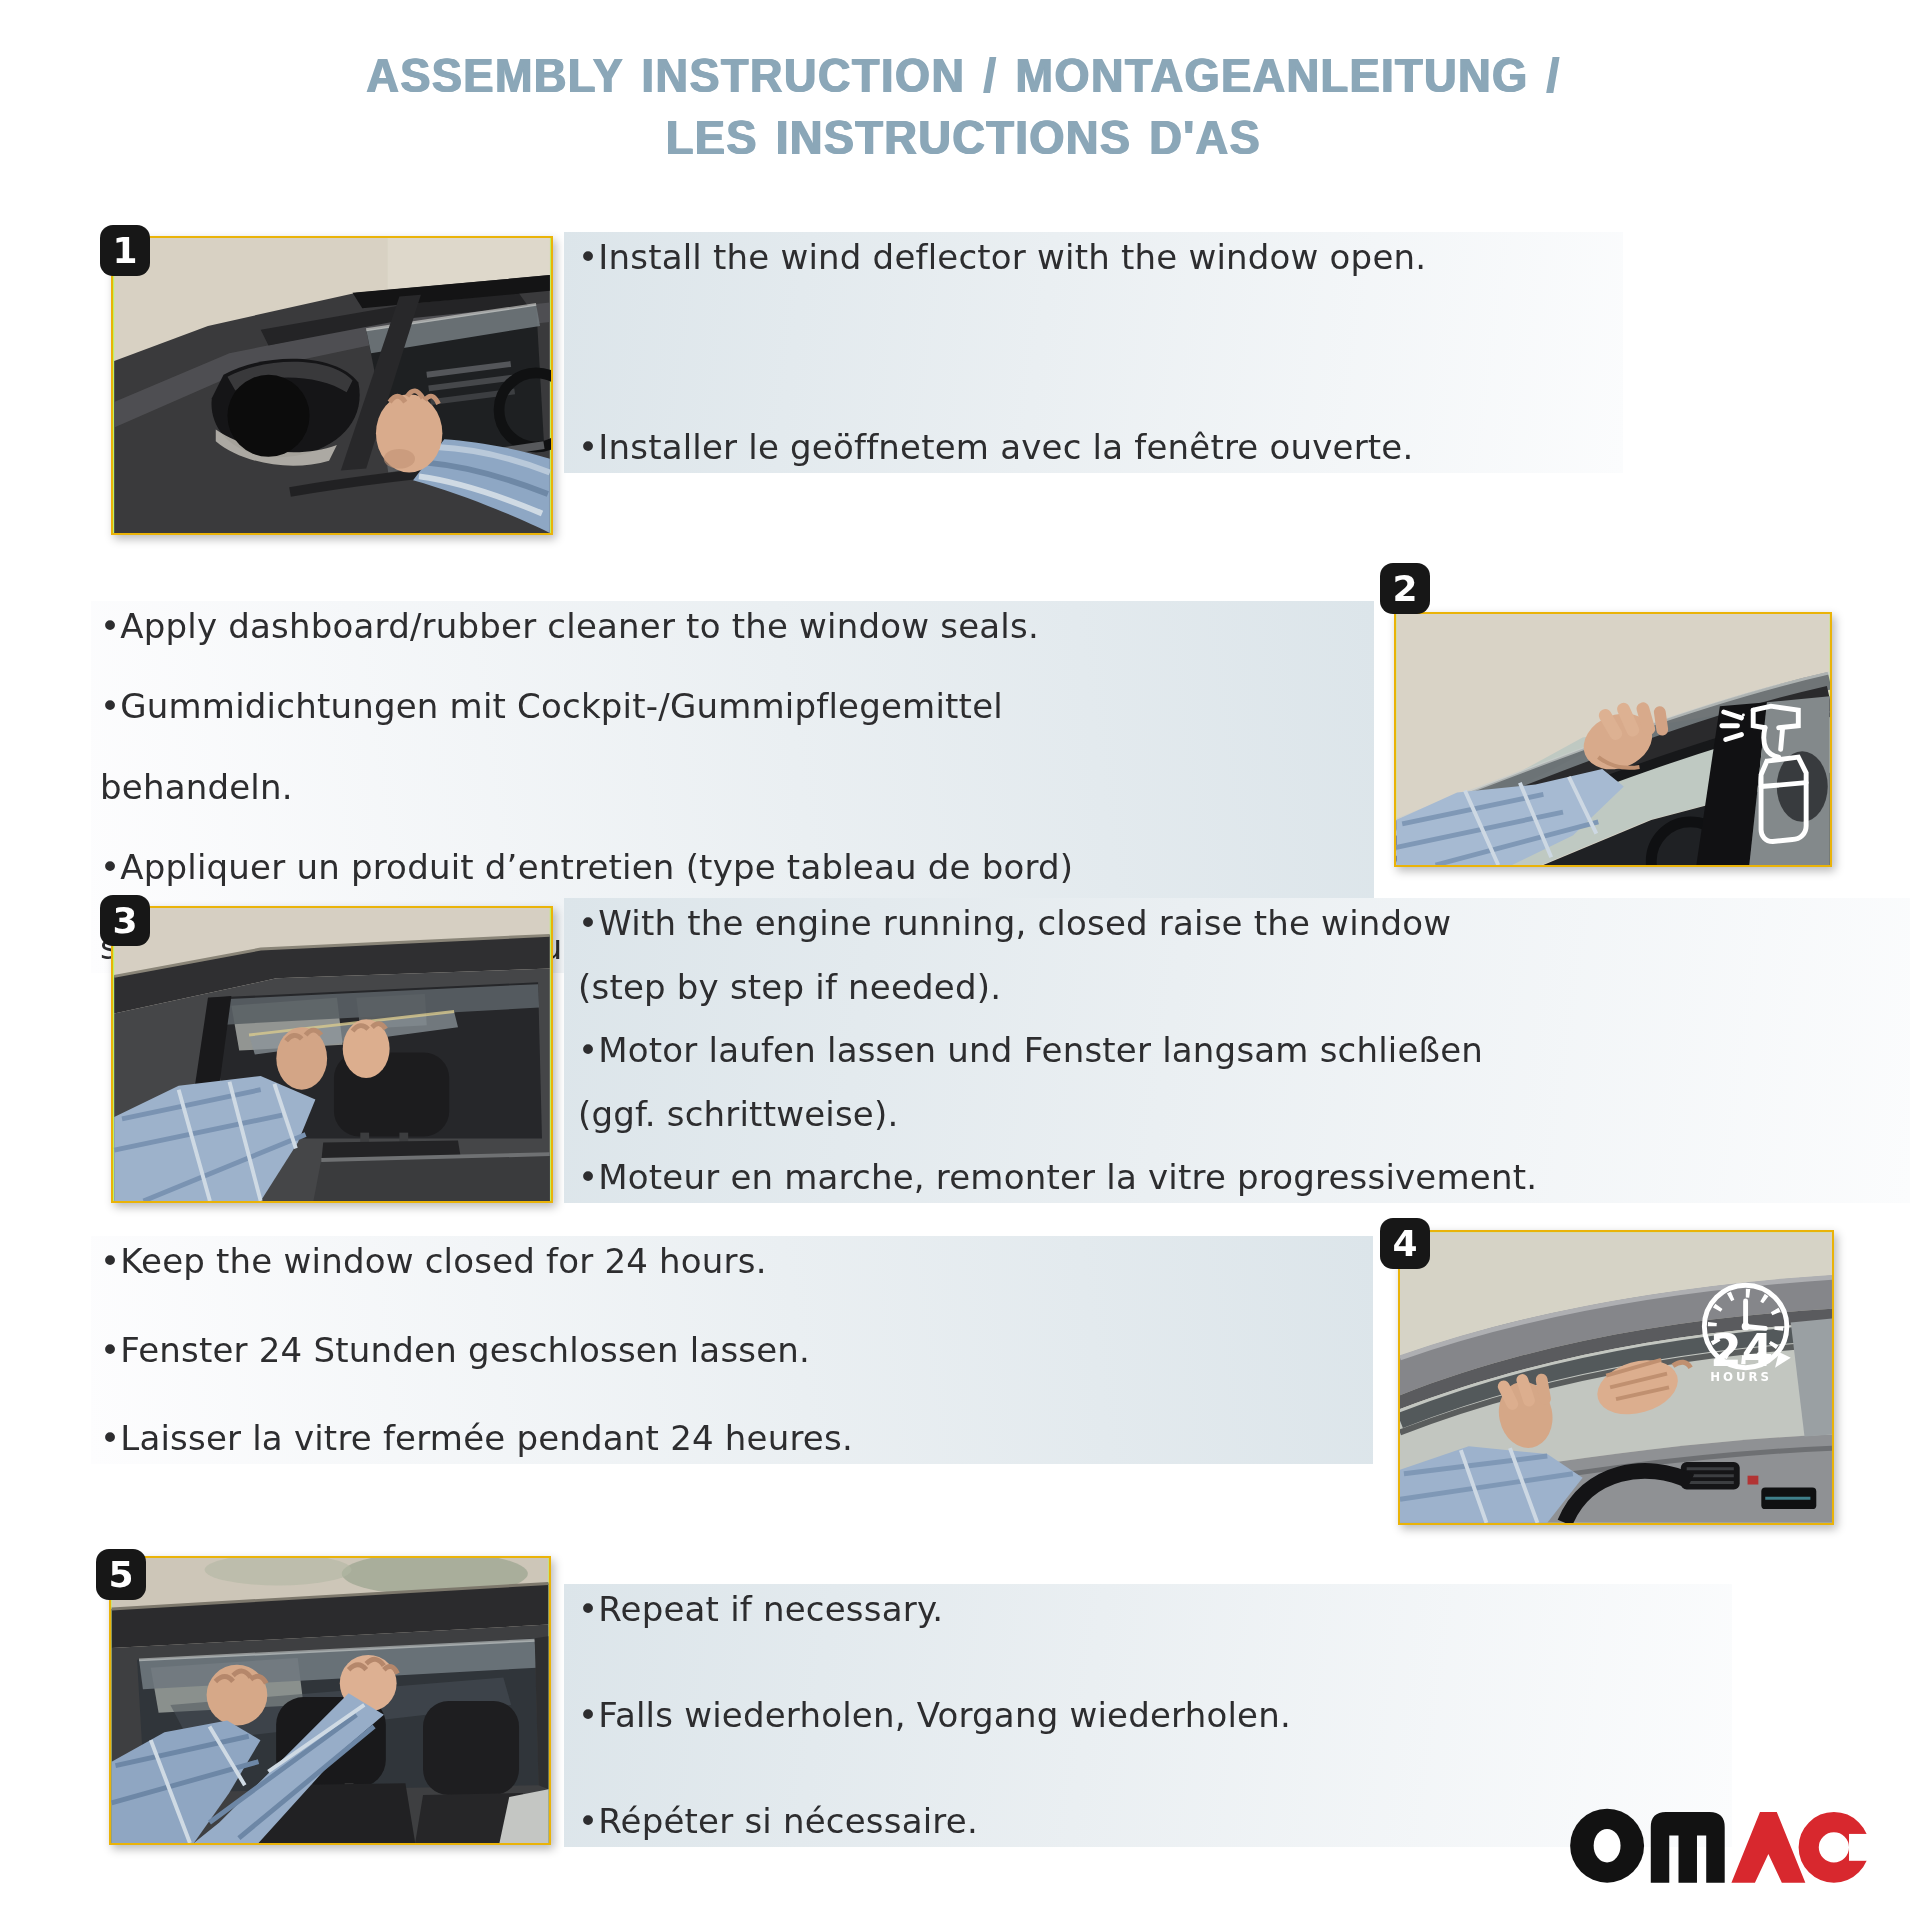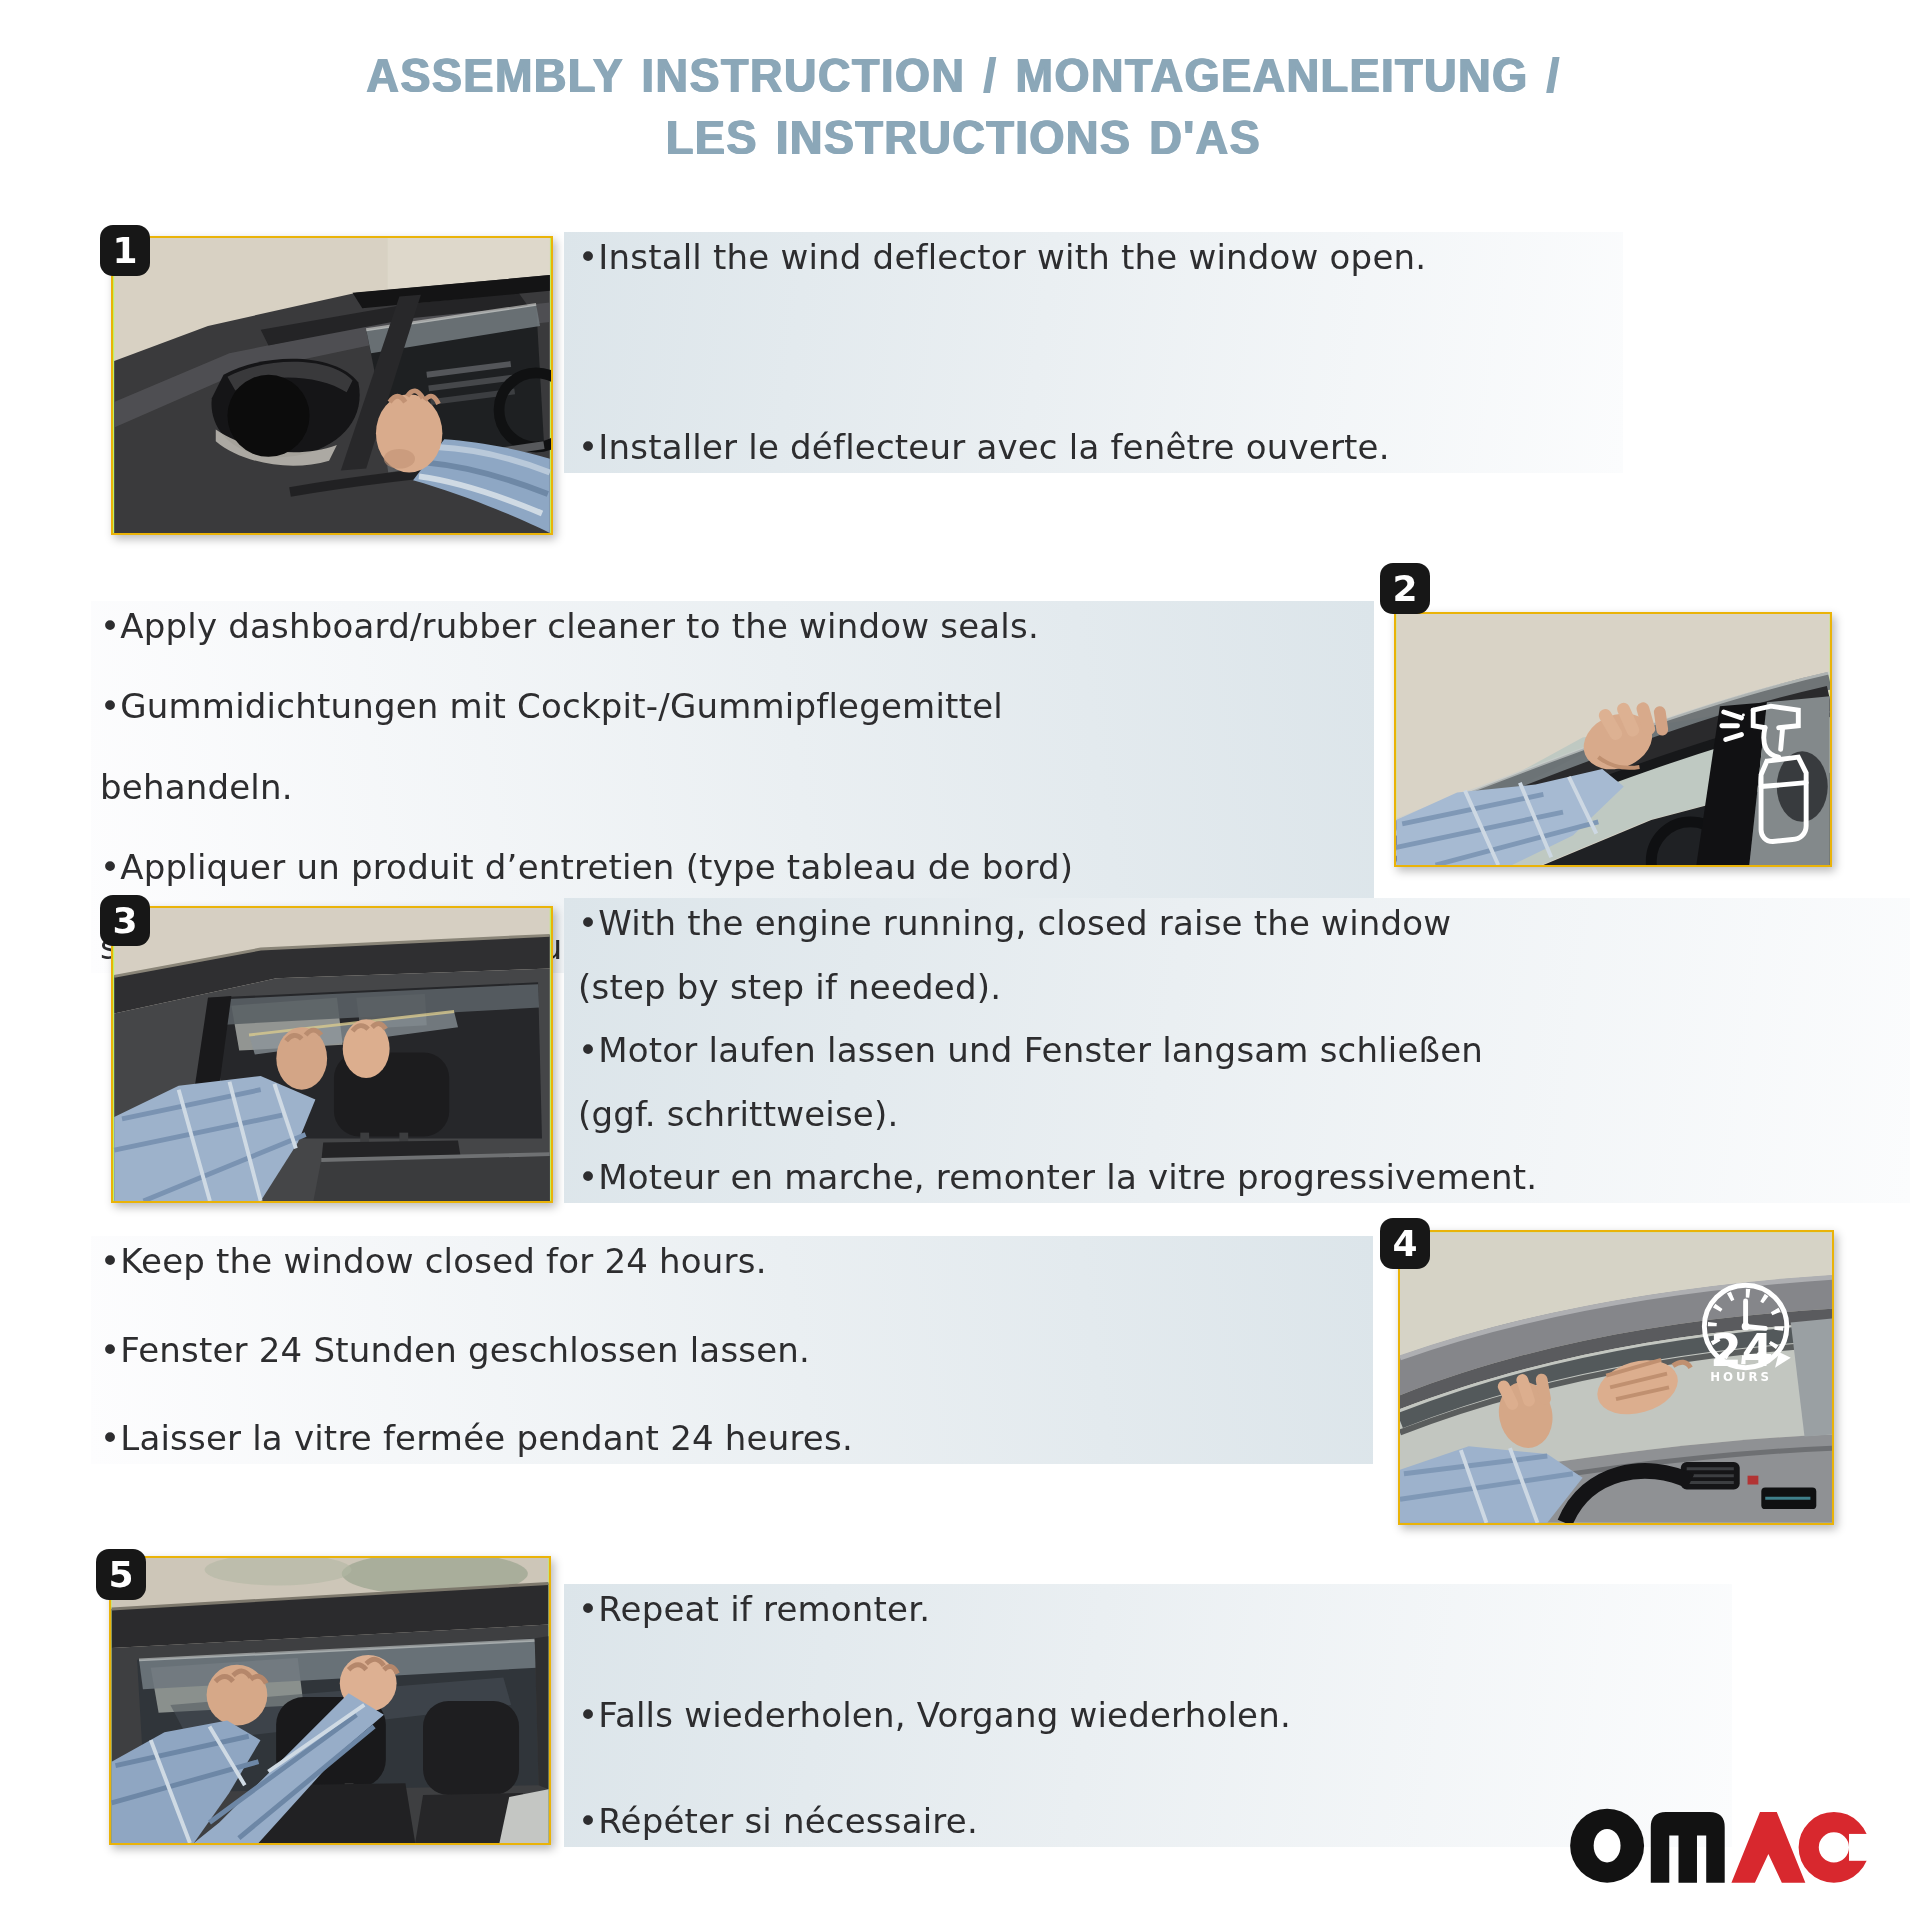--- a/index.html
+++ b/index.html
@@ -73,21 +73,21 @@
         <path d="M282,168 q8,-12 16,0 M300,162 q8,-12 16,2 M318,166 q8,-10 14,4" stroke="#c29274" stroke-width="5" fill="none"></path>
         <ellipse cx="292" cy="226" rx="16" ry="10" fill="#c29274" opacity="0.6"></ellipse>
       </g>
     </svg>
   </div>
   <div class="badge" style="left:100px;top:225px;">
     <span>1</span>
   </div>
   <div class="panel grad-left pad-md" style="left:564px;top:232px;width:1059px;height:241px;">
     <div class="ln">•Install the wind deflector with the window open.</div>
-    <div class="ln">•Installer le déflecteur avec la fenêtre ouverte.</div>
+    <div class="ln">•Installer le geöffnetem avec la fenêtre ouverte.</div>
   </div>
 
   <div class="panel grad-right pad-sm" style="left:91px;top:559px;width:1283px;height:372px;margin-top:42px;">
     <div class="ln">•Apply dashboard/rubber cleaner to the window seals.</div>
     <div class="ln">•Gummidichtungen mit Cockpit-/Gummipflegemittel</div>
     <div class="ln">behandeln.</div>
     <div class="ln">•Appliquer un produit d’entretien (type tableau de bord)</div>
     <div class="ln">sur les joints en caoutchouc.</div>
   </div>
   <div class="photo" style="left:1394px;top:612px;width:438px;height:255px;">
@@ -275,21 +275,21 @@
         <path d="M84,291 L150,291 L236,196 L278,160 L242,138 L180,200 L110,270 Z" fill="#97adc8"></path>
         <path d="M4,212 L140,182 M0,250 L150,208 M100,270 L250,160 M130,286 L268,172" stroke="#6d87a6" stroke-width="5" fill="none"></path>
         <path d="M40,186 L80,291 M100,172 L136,232 M160,218 L258,150" stroke="#cfdae4" stroke-width="4" fill="none"></path>
       </g>
     </svg>
   </div>
   <div class="badge" style="left:96px;top:1549px;">
     <span>5</span>
   </div>
   <div class="panel grad-left pad-md" style="left:564px;top:1584px;width:1168px;height:263px;">
-    <div class="ln">•Repeat if remonter.</div>
+    <div class="ln">•Repeat if necessary.</div>
     <div class="ln">•Falls wiederholen, Vorgang wiederholen.</div>
     <div class="ln">•Répéter si nécessaire.</div>
   </div>
 
   <div class="logo">
     <span class="sr">OM</span>
     <span class="sr">AC</span>
     <svg viewBox="0 0 358 100" width="301" height="84" role="img">
       <circle cx="44" cy="52" r="44" fill="#121212"></circle>
       <ellipse cx="44" cy="52" rx="16" ry="20" fill="#ffffff"></ellipse>

